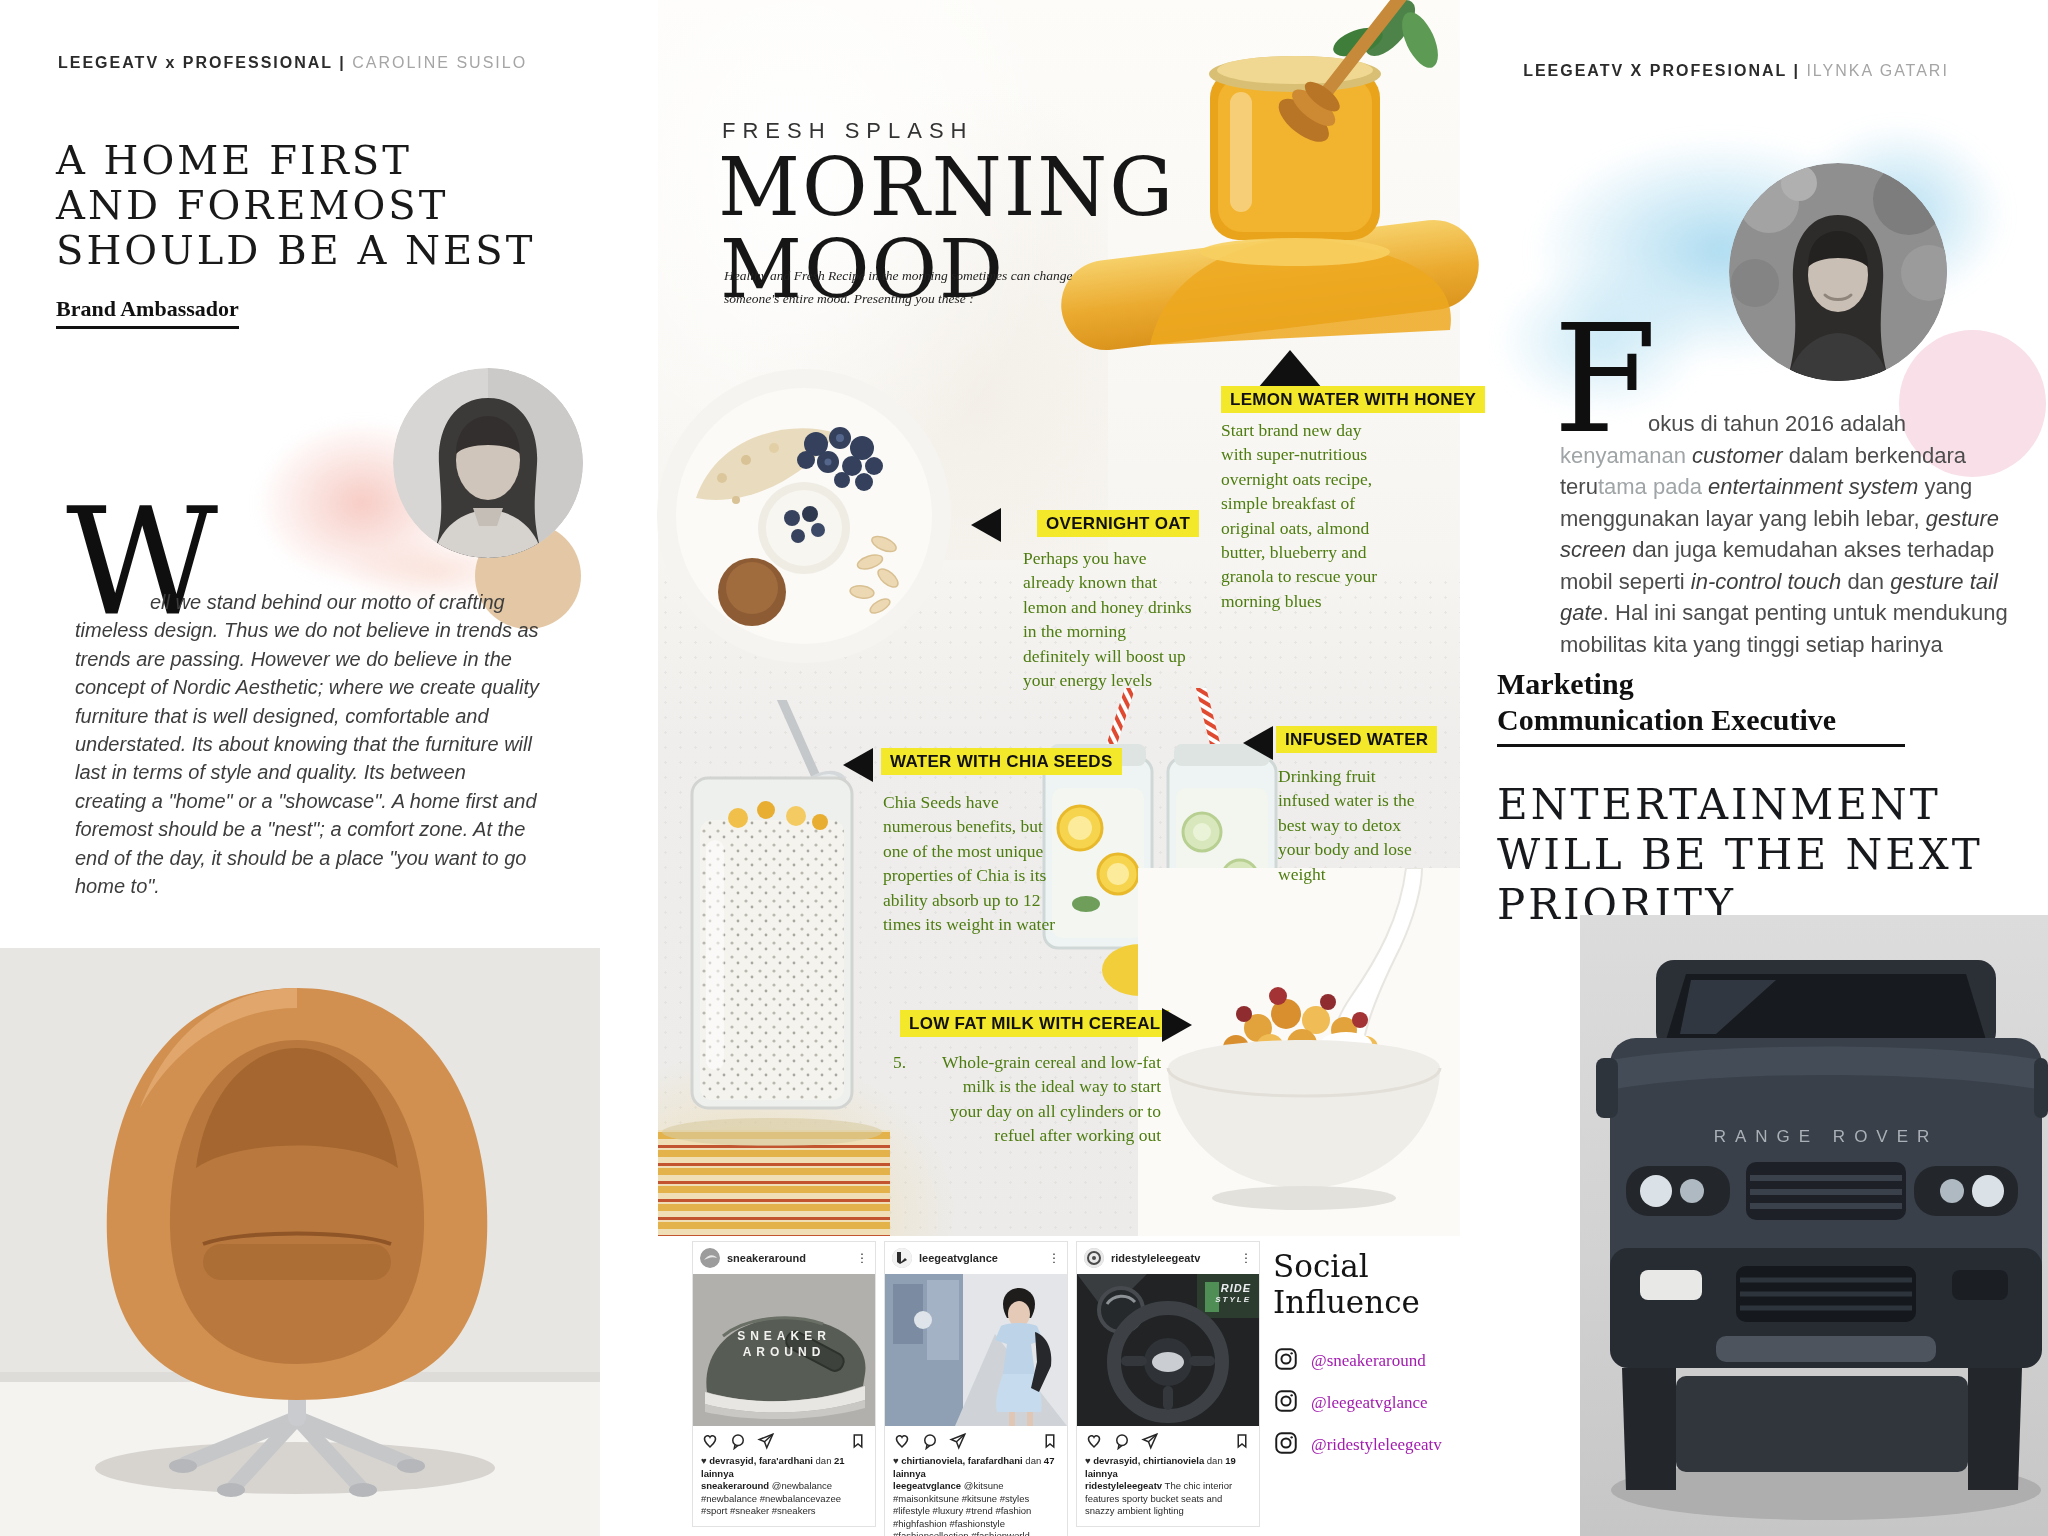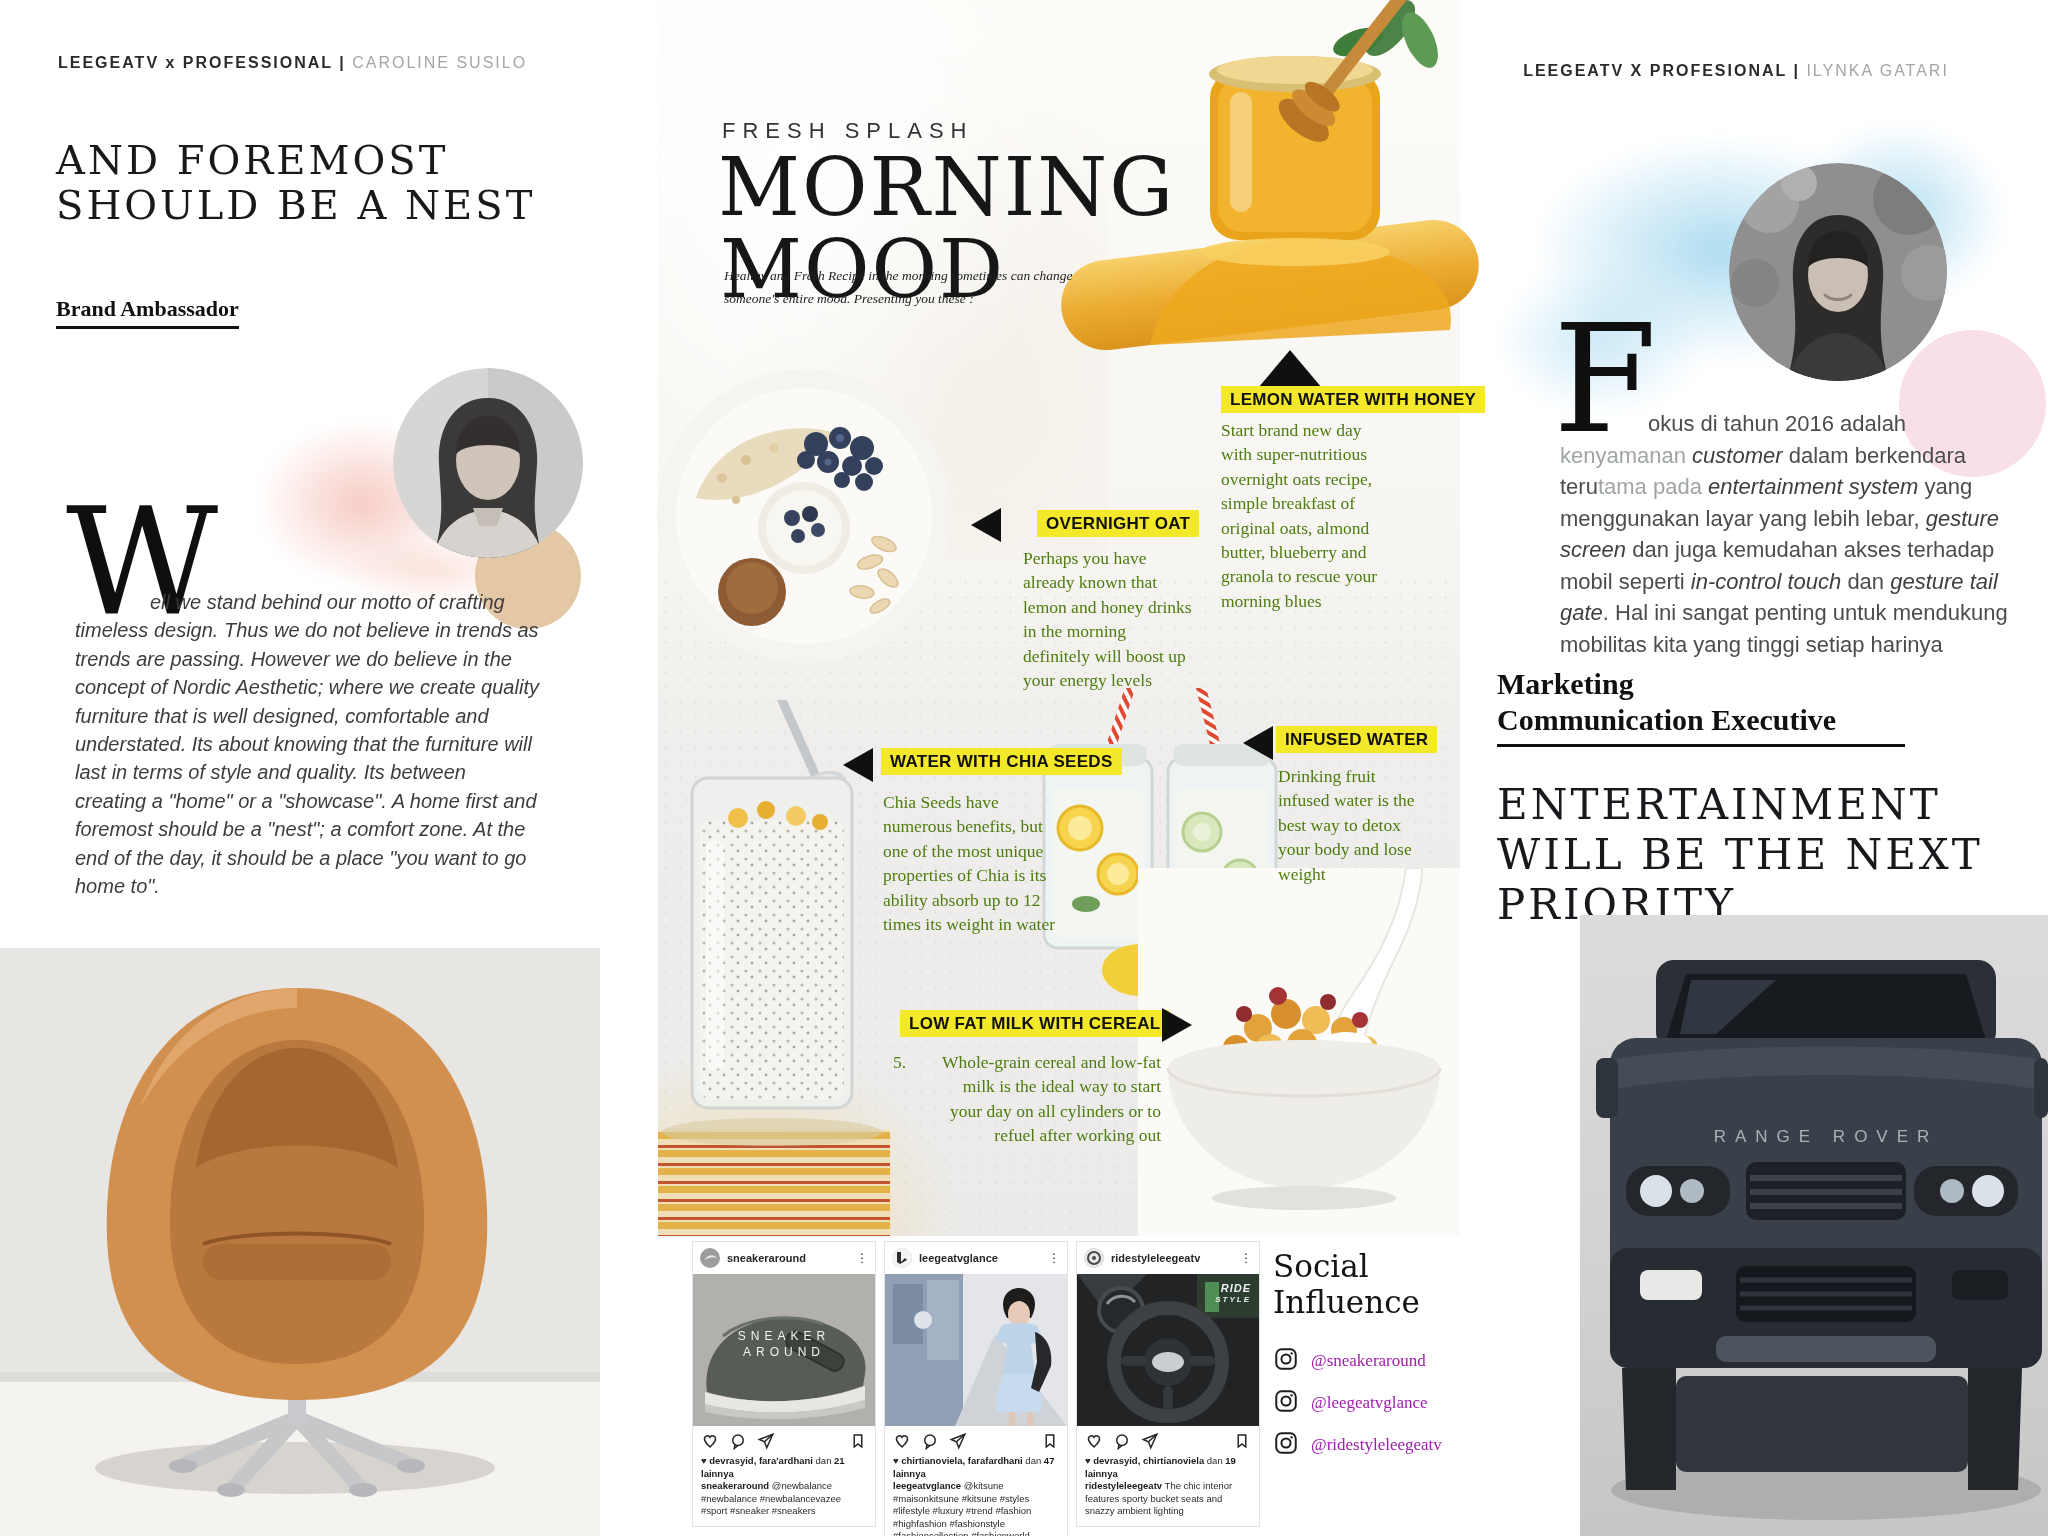--- a/index.html
+++ b/index.html
@@ -225,20 +225,21 @@
     <path d="M30 200 C30 216 90 228 166 228 C242 228 302 216 302 200" fill="none" stroke="#e2dfd8" stroke-width="3"></path>
     <ellipse cx="166" cy="330" rx="92" ry="12" fill="#e3e1db"></ellipse>
   </svg>
 
   <div class="abs col-header" style="left:58px;top:54px;">
     <span>LEEGEATV x PROFESSIONAL |</span>
     <span class="light">CAROLINE SUSILO</span>
   </div>
 
   <div class="abs big-title" style="left:56px;top:138px;">
+    <div>A HOME FIRST</div>
     <div>AND FOREMOST</div>
     <div>SHOULD BE A NEST</div>
   </div>
 
   <div class="abs" style="left:56px;top:296px;">
     <span class="brand-sub">Brand Ambassador</span>
   </div>
 
   <div class="abs blur6" style="left:215px;top:378px;width:350px;height:240px;background:
        radial-gradient(closest-side at 42% 52%,rgba(246,198,190,.9),rgba(246,198,190,0) 72%),
@@ -333,21 +334,21 @@
 
   <div class="abs ig-card" style="left:692px;top:1241px;width:182px;">
     <div class="ig-head">
       <span class="ig-avatar"><svg width="20" height="20">
             <circle cx="10" cy="10" r="10" fill="#9c9c9c"></circle>
             <path d="M4 12 C8 6 14 6 17 10 C12 8 8 10 4 12 Z" fill="#e8e8e8"></path>
           </svg></span>
       <span class="ig-user">sneakeraround</span>
       <span class="ig-dots">⋮</span>
     </div>
-    <div class="ig-img" style="background:#701a75;">
+    <div class="ig-img" style="background:#701a75;font-weight:bold;">
       <svg width="182" height="152" viewBox="0 0 182 152">
         <rect width="182" height="152" fill="#b2b0ad"></rect>
         <path d="M14 118 C10 90 24 62 58 50 C92 38 134 44 158 64 C170 74 174 88 172 100 L170 112 C120 130 60 132 14 118 Z" fill="#575c54"></path>
         <path d="M30 62 C52 44 96 38 130 50" fill="none" stroke="#6a7066" stroke-width="3"></path>
         <g transform="rotate(28 118 74)">
             <rect x="92" y="66" width="62" height="18" rx="8" fill="#3e423c" stroke="#2e322c" stroke-width="2"></rect>
           </g>
         <path d="M12 118 C60 132 122 130 172 112 L172 126 C120 142 58 142 12 130 Z" fill="#e7e6e3"></path>
         <path d="M12 130 C58 142 120 142 172 126 L172 134 C120 148 58 148 12 138 Z" fill="#c9c8c5"></path>
       </svg>

